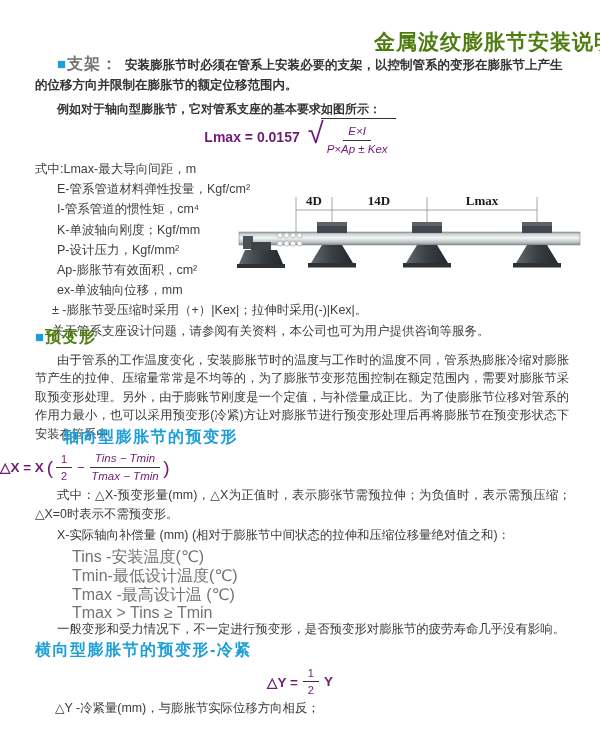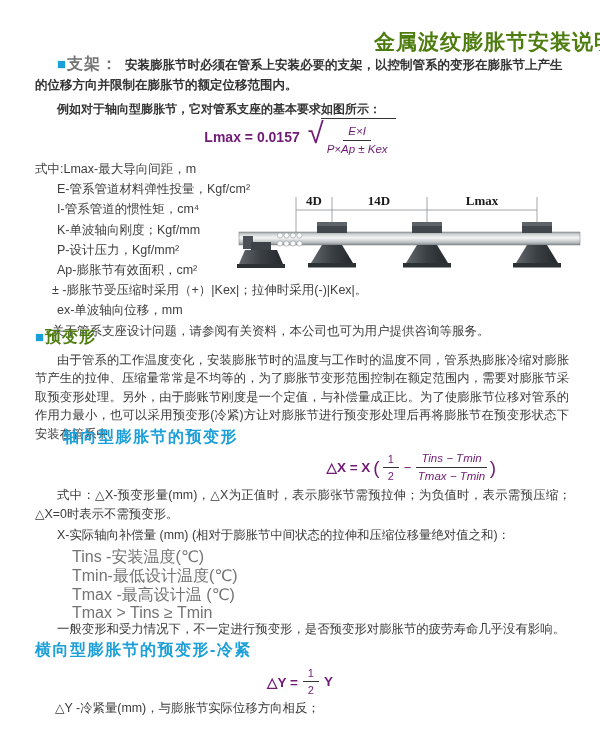--- a/index.html
+++ b/index.html
@@ -17,21 +17,21 @@
   .formula{font-family:Liberation Sans, sans-serif;color:#701a75;}
   .formula-1{position:absolute;left:0;top:118px;width:600px;display:flex;justify-content:center;align-items:center;}
   .f-lhs{font-weight:bold;font-size:14px;}
   .sqrt{display:inline-flex;align-items:flex-start;margin-left:8px;}
   .sqrt-sym{font-size:29px;line-height:30px;margin-right:-3px;font-weight:400;}
   .sqrt-body{border-top:1.5px solid #333;padding:2px 8px 0 6px;}
   .frac{display:inline-flex;flex-direction:column;align-items:center;font-size:11.5px;line-height:1.3;font-style:italic;}
   .frac .fnum{padding:0 5px 1px;border-bottom:1px solid #333;}
   .frac .fden{padding-top:1px;}
   .frac.upright{font-style:normal;font-size:11px;}
-  .formula-2{position:absolute;left:0;top:451px;width:496px;display:flex;justify-content:flex-end;align-items:center;gap:3px;}
+  .formula-2{position:absolute;left:0;top:451px;width:496px;display:flex;justify-content:flex-start;align-items:center;gap:3px;}
   .formula-3{position:absolute;left:0;top:666px;width:600px;display:flex;justify-content:center;align-items:center;gap:5px;}
   .f-lhs2{font-weight:bold;font-size:13.5px;}
   .f-rhs2{font-weight:bold;font-size:13.5px;}
   .paren{font-size:19px;font-weight:400;line-height:1;}
   .f-minus{font-size:13px;margin:0 2px;}
   
   .vars{position:absolute;left:35px;top:159px;font-size:12.5px;line-height:20.2px;color:#3e3e3e;}
   .var-line.ind{padding-left:22px;}
   .var-line.ind2{padding-left:17px;}
   
@@ -77,22 +77,22 @@
     </span>
   </div>
 
   <div class="vars">
     <div class="var-line">式中:Lmax-最大导向间距，m</div>
     <div class="var-line ind">E-管系管道材料弹性投量，Kgf/cm²</div>
     <div class="var-line ind">I-管系管道的惯性矩，cm⁴</div>
     <div class="var-line ind">K-单波轴向刚度；Kgf/mm</div>
     <div class="var-line ind">P-设计压力，Kgf/mm²</div>
     <div class="var-line ind">Ap-膨胀节有效面积，cm²</div>
+    <div class="var-line ind">ex-单波轴向位移，mm</div>
     <div class="var-line ind2">± -膨胀节受压缩时采用（+）|Kex|；拉伸时采用(-)|Kex|。</div>
-    <div class="var-line ind">ex-单波轴向位移，mm</div>
     <div class="var-line ind2">关于管系支座设计问题，请参阅有关资料，本公司也可为用户提供咨询等服务。</div>
   </div>
 
   <svg class="diagram" width="348" height="95" viewBox="0 0 348 95">
     <defs>
       <linearGradient id="pg" x1="0" y1="0" x2="0" y2="1">
         <stop offset="0" stop-color="#9aa0a3"></stop>
         <stop offset="0.18" stop-color="#cfd3d4"></stop>
         <stop offset="0.45" stop-color="#f4f6f6"></stop>
         <stop offset="0.78" stop-color="#bfc3c5"></stop>

